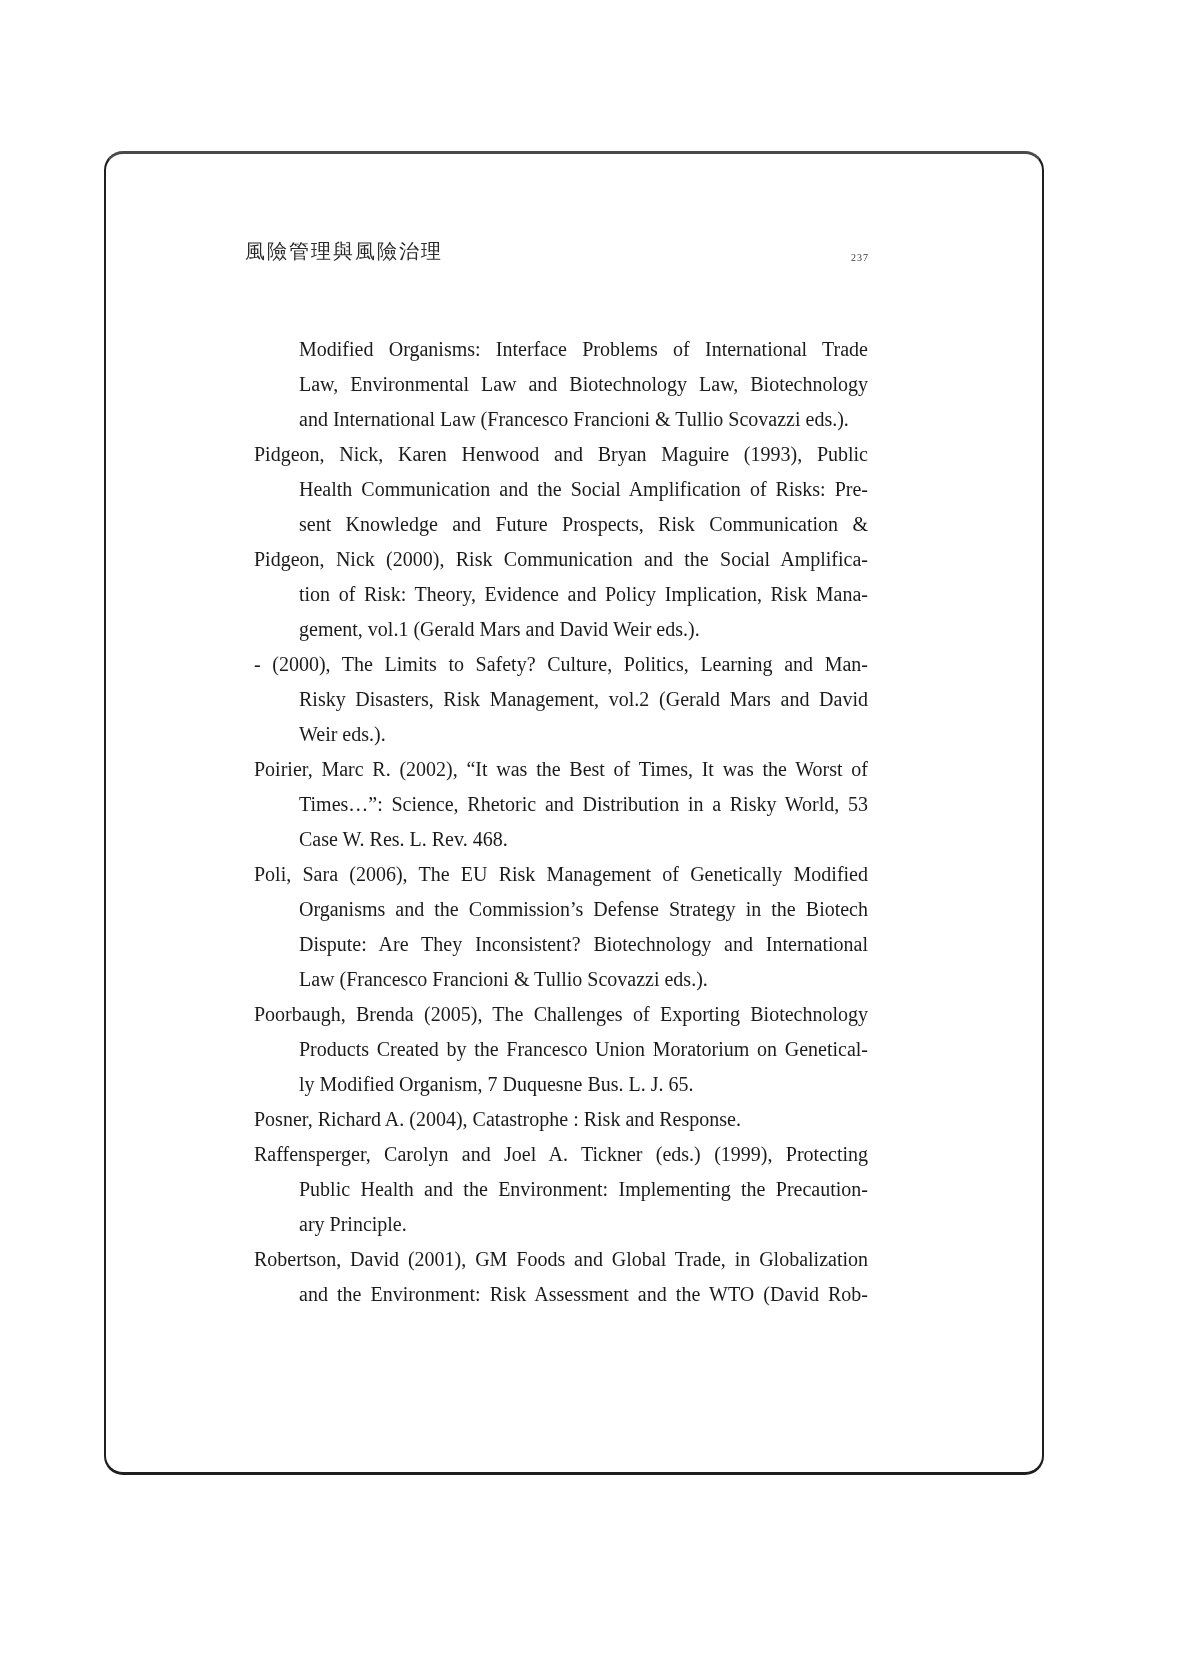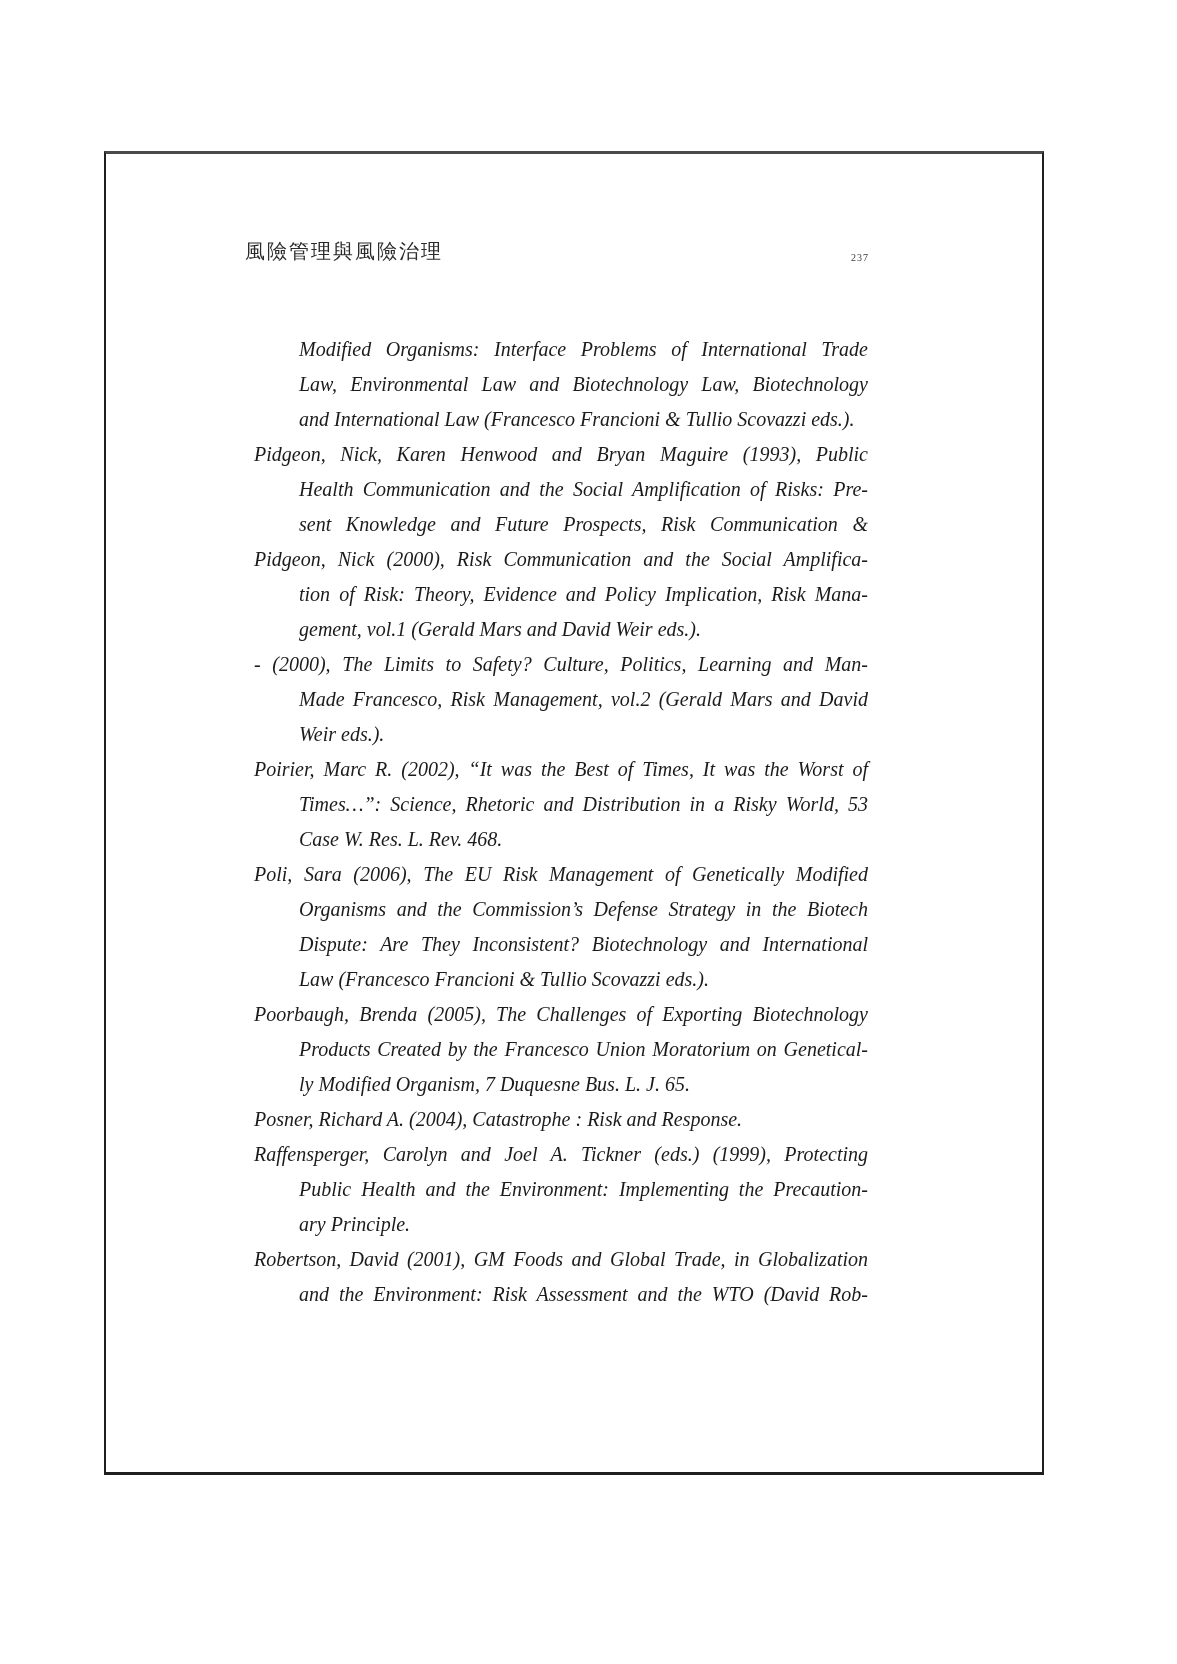--- a/index.html
+++ b/index.html
@@ -22,20 +22,21 @@
     left: 104px;
     top: 151px;
     width: 940px;
     height: 1324px;
     background: #ffffff;
     border-top: 3px solid #4a4a4a;
     border-left: 2px solid #1f1f1f;
     border-right: 2px solid #1f1f1f;
     border-bottom: 3px solid #1f1f1f;
     box-sizing: border-box;
+    border-radius: 19px;
   }
   .running-header {
     position: absolute;
     left: 139px;
     top: 84px;
     width: 624px;
     display: flex;
     justify-content: space-between;
     align-items: flex-end;
   }
@@ -57,21 +58,20 @@
     top: 178px;
     width: 614px;
     font-size: 20px;
     line-height: 35px;
     color: #1b1b1b;
   }
   .ref-entry { margin: 0; }
   .ref-line {
     white-space: nowrap;
     text-align: left;
-    font-style: italic;
   }
   .ref-line.just {
     white-space: normal;
     text-align: justify;
     text-align-last: justify;
   }
   .ref-line.cont {
     margin-left: 45px;
   }
 </style>
@@ -97,21 +97,21 @@
           <div class="ref-line cont just">Health Communication and the Social Amplification of Risks: Pre-</div>
           <div class="ref-line cont just">sent Knowledge and Future Prospects, Risk Communication &amp;</div>
         </div>
         <div class="ref-entry">
           <div class="ref-line just">Pidgeon, Nick (2000), Risk Communication and the Social Amplifica-</div>
           <div class="ref-line cont just">tion of Risk: Theory, Evidence and Policy Implication, Risk Mana-</div>
           <div class="ref-line cont">gement, vol.1 (Gerald Mars and David Weir eds.).</div>
         </div>
         <div class="ref-entry">
           <div class="ref-line just">- (2000), The Limits to Safety? Culture, Politics, Learning and Man-</div>
-          <div class="ref-line cont just">Made Francesco, Risk Management, vol.2 (Gerald Mars and David</div>
+          <div class="ref-line cont just">Risky Disasters, Risk Management, vol.2 (Gerald Mars and David</div>
           <div class="ref-line cont">Weir eds.).</div>
         </div>
         <div class="ref-entry">
           <div class="ref-line just">Poirier, Marc R. (2002), “It was the Best of Times, It was the Worst of</div>
           <div class="ref-line cont just">Times…”: Science, Rhetoric and Distribution in a Risky World, 53</div>
           <div class="ref-line cont">Case W. Res. L. Rev. 468.</div>
         </div>
         <div class="ref-entry">
           <div class="ref-line just">Poli, Sara (2006), The EU Risk Management of Genetically Modified</div>
           <div class="ref-line cont just">Organisms and the Commission’s Defense Strategy in the Biotech</div>

